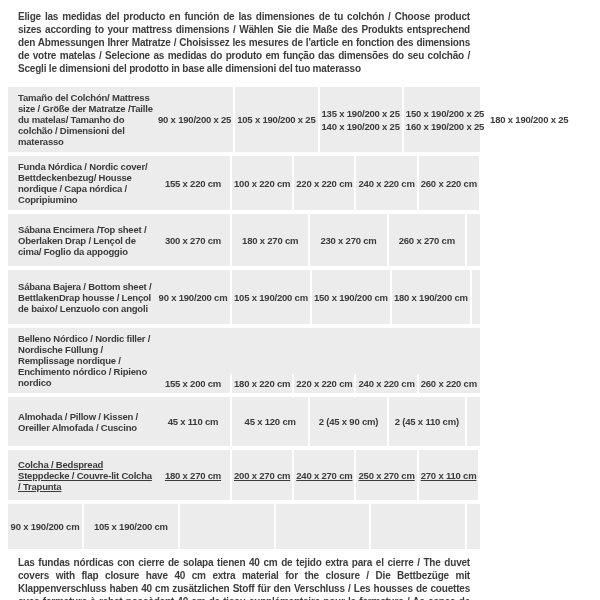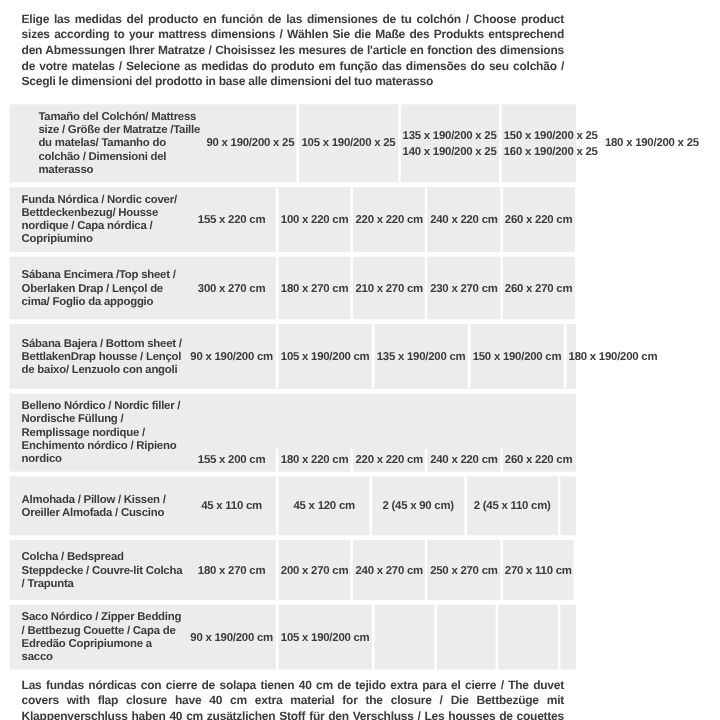--- a/index.html
+++ b/index.html
@@ -32,27 +32,27 @@
   .size-table {
     margin: 0 -10px;           
   }
   .row {
     display: flex;
     align-items: stretch;
     background: #ececec;
     margin-bottom: 4px;
     min-height: 46px;
   }
-  .row:nth-child(1) { min-height: 59px; padding-left: 14px; }
+  .row:nth-child(1) { min-height: 59px; }
   .row:nth-child(2) { min-height: 52px; }
   .row:nth-child(3) { min-height: 52px; }
   .row:nth-child(4) { min-height: 54px; }
   .row:nth-child(5) { min-height: 61px; align-items: flex-end; }
   .row:nth-child(6) { min-height: 49px; }
-  .row:nth-child(7) { min-height: 50px; }
+  .row:nth-child(7) { min-height: 50px; text-decoration: underline; }
   .row:nth-child(8) { min-height: 45px; }
 
   .cell { box-sizing: border-box; }
   .cell-label {
     width: 148px;
     flex: 0 0 148px;
     display: flex;
     align-items: center;
     padding: 5px 2px 5px 10px;
     font-size: 9.5px;
@@ -139,44 +139,38 @@
         <div class="cell cell-label">
           <span>Sábana Encimera /Top sheet / Oberlaken Drap / Lençol de cima/ Foglio da appoggio</span>
         </div>
         <div class="cell cell-value first">
           <div class="line">300 x 270 cm</div>
         </div>
         <div class="cell cell-value">
           <div class="line">180 x 270 cm</div>
         </div>
         <div class="cell cell-value">
-          <div class="line">210 x 270 cm</div>
-        </div>
-        <div class="cell cell-value">
           <div class="line">230 x 270 cm</div>
         </div>
         <div class="cell cell-value">
           <div class="line">260 x 270 cm</div>
         </div>
         <div class="cell spacer"></div>
       </div>
       <div class="row">
         <div class="cell cell-label">
           <span>Sábana Bajera / Bottom sheet / BettlakenDrap housse / Lençol de baixo/ Lenzuolo con angoli</span>
         </div>
         <div class="cell cell-value first">
           <div class="line">90 x 190/200 cm</div>
         </div>
         <div class="cell cell-value">
           <div class="line">105 x 190/200 cm</div>
         </div>
         <div class="cell cell-value">
-          <div class="line">135 x 190/200 cm</div>
-        </div>
-        <div class="cell cell-value">
           <div class="line">150 x 190/200 cm</div>
         </div>
         <div class="cell cell-value">
           <div class="line">180 x 190/200 cm</div>
         </div>
         <div class="cell spacer"></div>
       </div>
       <div class="row">
         <div class="cell cell-label">
           <span>Belleno Nórdico / Nordic filler / Nordische Füllung / Remplissage nordique / Enchimento nórdico / Ripieno nordico</span>
@@ -231,23 +225,20 @@
         </div>
         <div class="cell cell-value">
           <div class="line">250 x 270 cm</div>
         </div>
         <div class="cell cell-value">
           <div class="line">270 x 110 cm</div>
         </div>
         <div class="cell spacer"></div>
       </div>
       <div class="row">
-        <div class="cell cell-label">
-          <span>Saco Nórdico / Zipper Bedding / Bettbezug Couette / Capa de Edredão Copripiumone a sacco</span>
-        </div>
         <div class="cell cell-value first">
           <div class="line">90 x 190/200 cm</div>
         </div>
         <div class="cell cell-value">
           <div class="line">105 x 190/200 cm</div>
         </div>
         <div class="cell cell-value"></div>
         <div class="cell cell-value"></div>
         <div class="cell cell-value"></div>
         <div class="cell spacer"></div>

